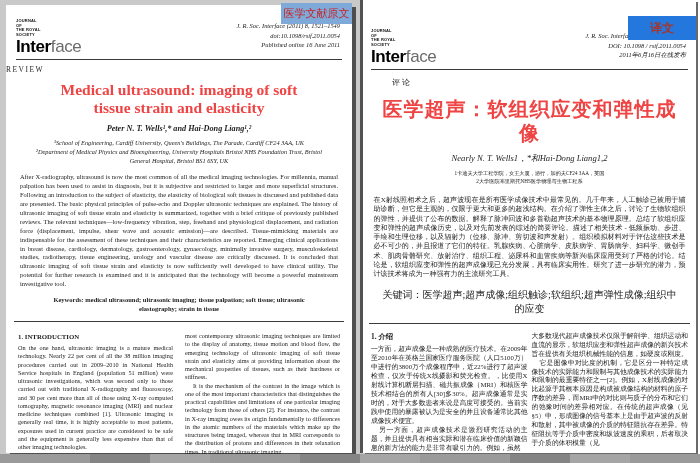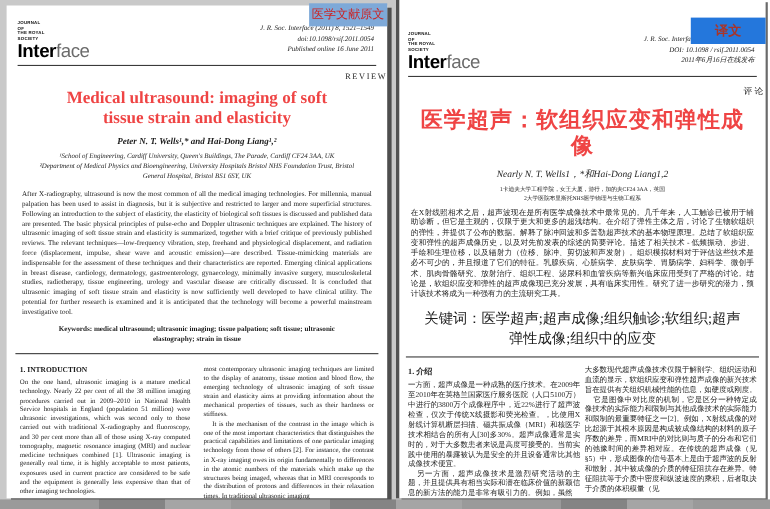--- a/index.html
+++ b/index.html
@@ -32,40 +32,40 @@
   .logo-face  { font-weight:normal; color:#6b6b6b; }
 
   .citation { text-align:right; font-style:italic; font-size:6.4px; line-height:1.5; color:#222; padding-top:2px; }
 
   .rule  { border-top:1px solid #3a3a3a; }
   .page-left  .rule-top { margin:4px 10px 0 10px; }
   .page-right .rule-top { margin:4px 8px 0 8px; }
   .page-left  .rule-mid { margin:8px 8px 0 8px; }
   .page-right .rule-mid { margin:7px 6px 0 6px; }
 
-  .review-label { text-align:right; font-size:7.5px; letter-spacing:1.5px; margin-top:5px; color:#2a2a2a; }
-  .page-right .review-label { font-size:8px; letter-spacing:2px; margin-top:7px; }
+  .review-label { text-align:left; font-size:7.5px; letter-spacing:1.5px; margin-top:5px; color:#2a2a2a; }
+  .page-right .review-label { font-size:8px; letter-spacing:2px; margin-top:7px;padding-left:29px; }
 
   .doc-title { text-align:center; font-weight:bold; color:#ef4444; }
   .page-left  .doc-title { font-size:15.5px; line-height:1.15; width:262px; margin:7px auto 0; }
   .page-right .doc-title { font-size:20px;  line-height:1.2;  width:300px; margin:9px auto 0; letter-spacing:1px; }
 
   .authors { text-align:center; font-weight:bold; font-size:8.2px; margin-top:7px;font-style:italic; }
   .page-right .authors { font-size:8.6px; font-weight:normal; margin-top:8px; }
 
   .affil { text-align:center; font-style:italic; font-size:6.3px; line-height:1.45; width:300px; margin:0 auto; }
   .affil-first { margin-top:5px; }
   .affil-cn { font-style:normal; font-size:5.2px; line-height:1.5; width:310px; }
   .affil-en { font-size:7px; }
 
   .abstract { text-align:justify; font-size:6.45px; line-height:1.38; width:318px; margin:8px auto 0; }
-  .page-right .abstract { font-size:7px; line-height:1.33; width:312px; margin-top:3px; }
+  .page-right .abstract { font-size:7px; line-height:1.33; width:312px; margin-top:10px; }
 
   .keywords { text-align:center; font-weight:bold; font-size:6.5px; line-height:1.4; width:272px; margin:6px auto 0; }
-  .page-right .keywords { font-weight:normal; font-size:13px; width:300px; margin-top:8px; }
+  .page-right .keywords { font-weight:normal; font-size:10px; width:300px; margin-top:8px; }
 
   .cols { display:flex; gap:12px; margin:10px 12px 0; }
   .page-right .cols { gap:4px; margin:8px 8px 0; }
   .col { flex:1; text-align:justify; font-size:6.2px; line-height:1.33; }
   .page-right .col { font-size:6.8px; line-height:1.32; }
   .sec-head { font-weight:bold; font-size:6.8px; margin-bottom:3px; }
   .page-right .sec-head { font-size:7.4px; margin-bottom:4px; }
   .col p.indent { text-indent:8px; }
 
   .footnotes { margin-top:14px; font-size:6px; line-height:1.5; text-align:left; }

